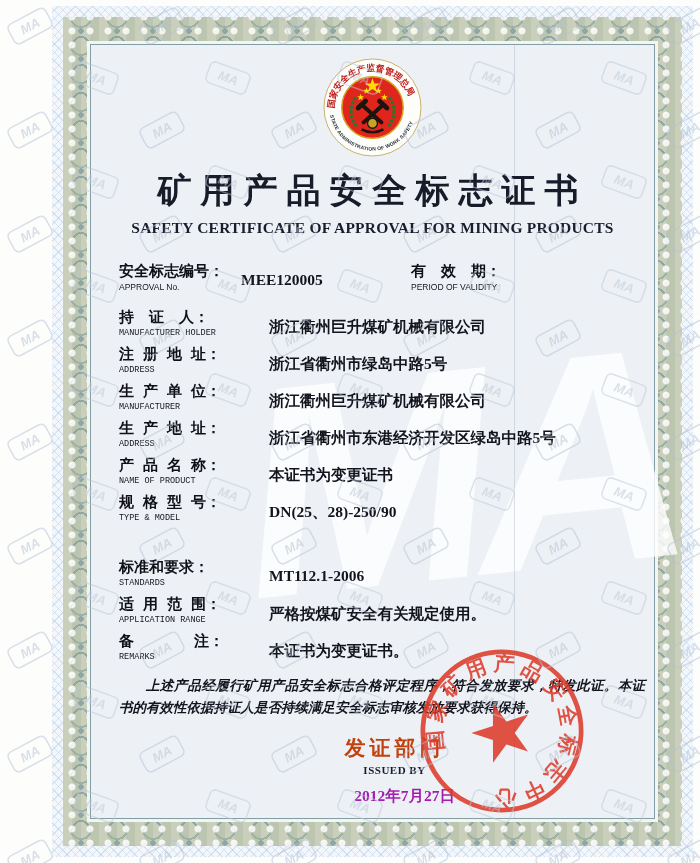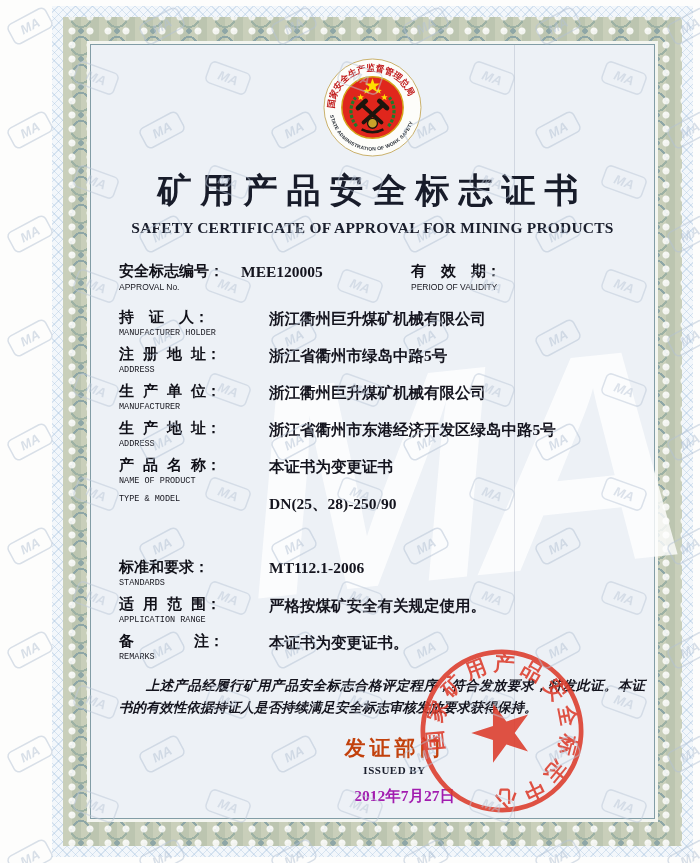--- a/index.html
+++ b/index.html
@@ -70,21 +70,21 @@
   }
 
   
   .head-row { display:flex; margin-top:25px; }
   .pair { display:flex; }
   .flabel .cn { font-size:15px; font-weight:bold; color:#101018; white-space:nowrap; }
   .flabel .en { font-size:8.5px; color:#15151d; margin-top:1px; white-space:nowrap; }
   .fvalue {
     font-family:"Liberation Serif","DejaVu Serif",serif;
     font-size:15.5px; font-weight:bold; color:#14141e;
-    padding-top:1px; white-space:nowrap;
+    padding-top:1px; white-space:nowrap;margin-top:8px;
   }
   .pair-approval .flabel { width:122px; }
   .pair-approval .fvalue { width:170px; }
   .pair-validity .flabel { width:108px; }
 
   .fields { margin-top:16px; }
   .field-row { display:flex; margin-bottom:4px; min-height:33px; }
   .field-row .flabel { width:150px;font-family:Liberation Mono, monospace; }
   .gap-before { margin-top:32px; }
 
@@ -219,20 +219,21 @@
         </div>
         <div class="field-row">
           <div class="flabel">
               <div class="cn">产 品 名 称：</div>
               <div class="en">NAME OF PRODUCT</div>
             </div>
           <div class="fvalue">本证书为变更证书</div>
         </div>
         <div class="field-row">
           <div class="flabel">
+              <div class="cn">规 格 型 号：</div>
               <div class="en">TYPE &amp; MODEL</div>
             </div>
           <div class="fvalue">DN(25、28)-250/90</div>
         </div>
         <div class="field-row gap-before">
           <div class="flabel">
               <div class="cn">标准和要求：</div>
               <div class="en">STANDARDS</div>
             </div>
           <div class="fvalue">MT112.1-2006</div>

